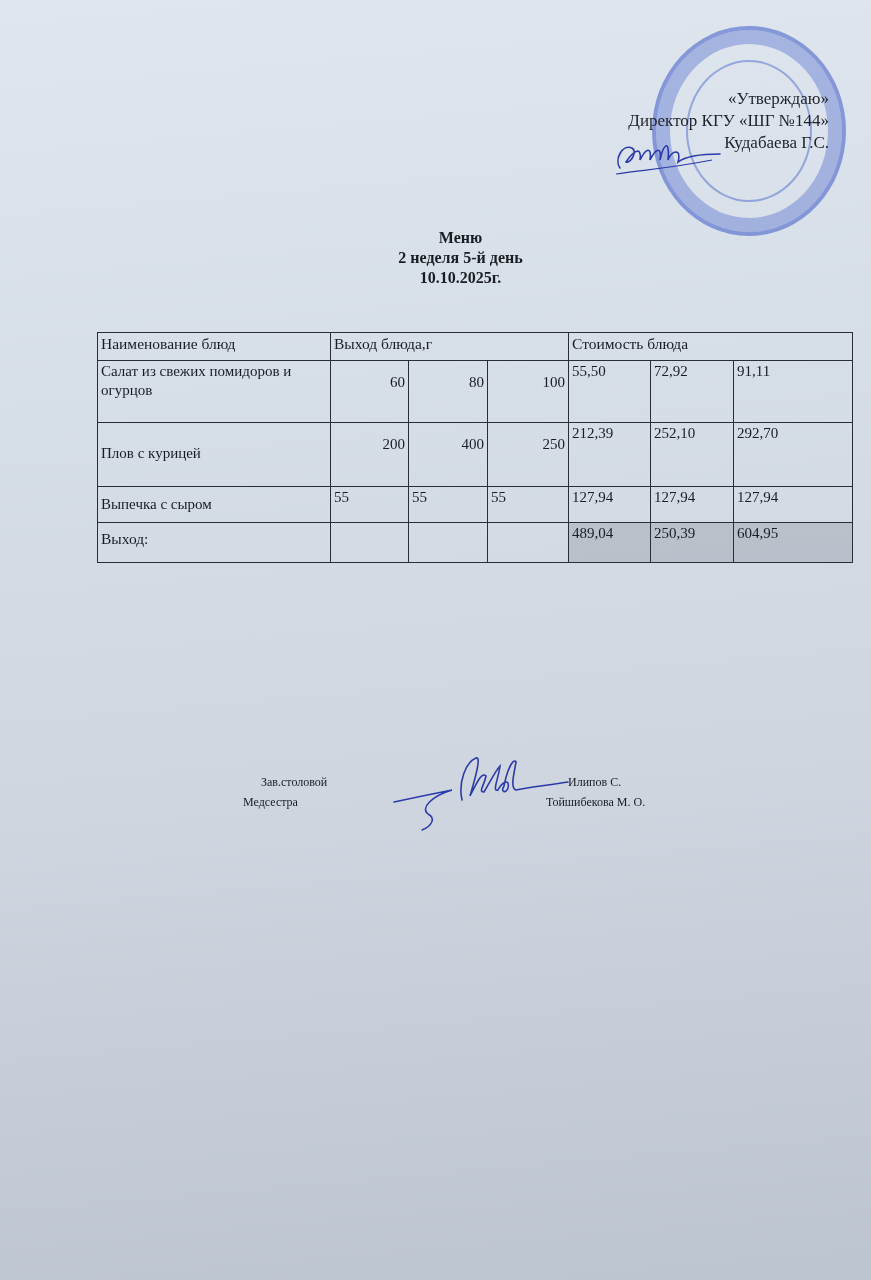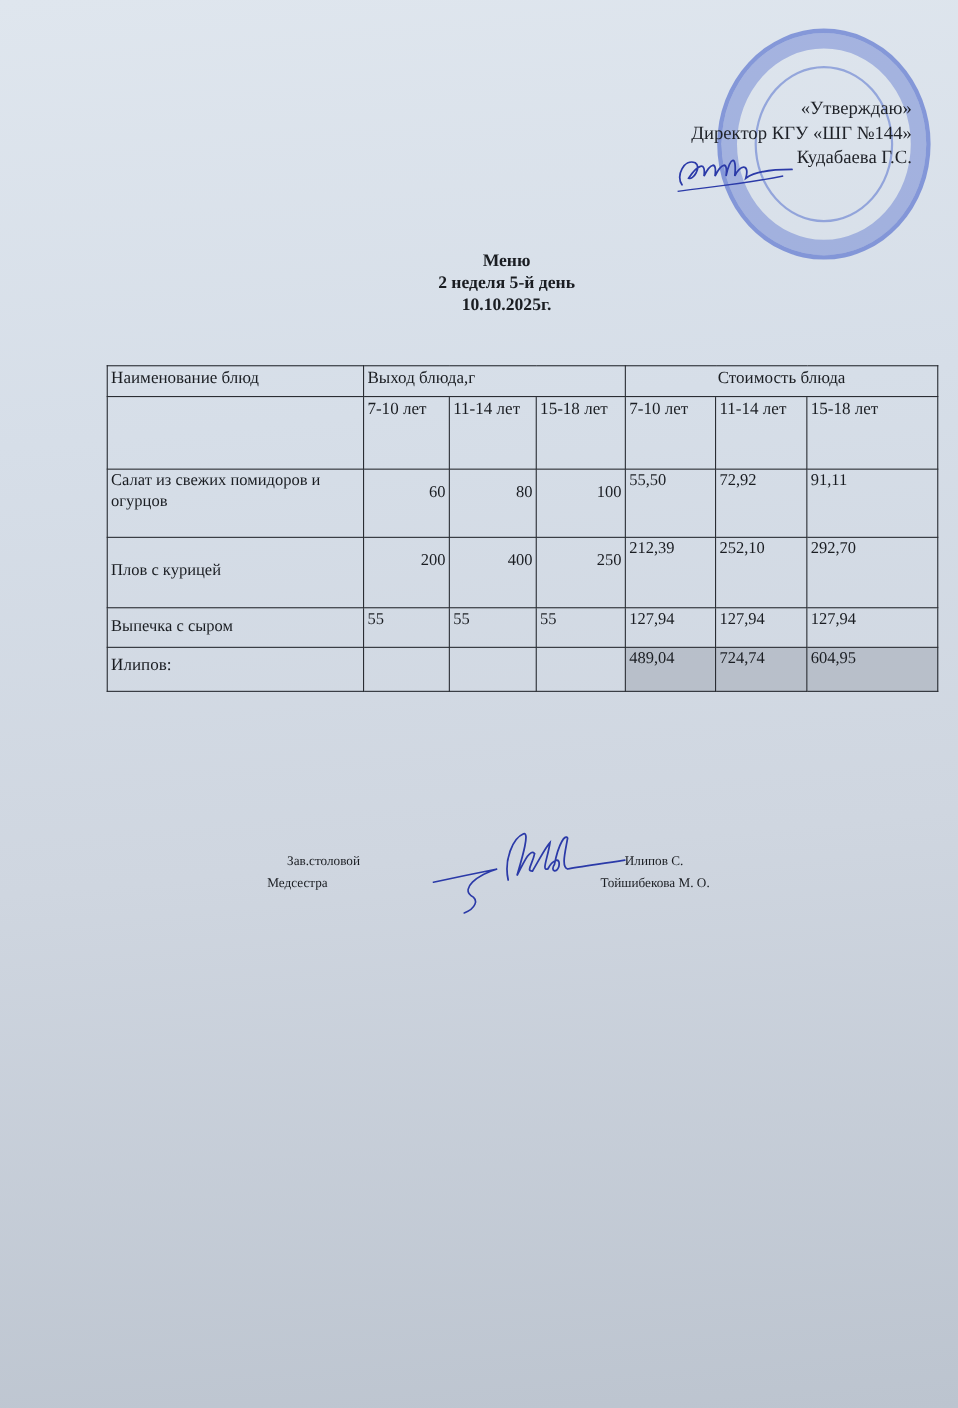--- a/index.html
+++ b/index.html
@@ -37,21 +37,21 @@
       border-collapse: collapse;
       font-size: 15px;
     }
     table.menu td {
       border: 1.5px solid #2a2d33;
       vertical-align: top;
       padding: 1px 3px;
       line-height: 19px;
     }
     .hdr { font-weight: normal; font-size: 15.5px; }
-    .center { text-align: center; }
+    .center { }
     .total-shade { background: rgba(120,125,135,0.28); margin-left: 44px; }
     .mid { padding-top: 12px !important; text-align: right; }
     .footer {
       position: absolute; top: 772px; font-size: 12px; line-height: 20px;
     }
     .sig-footer { position: absolute; left: 392px; top: 752px; }
   </style>
 </head>
 <body>
 
@@ -87,29 +87,20 @@
       <col style="width:82px">
         <col style="width:83px">
         <col style="width:119px">
     </colgroup>
     <tbody>
         <tr style="height:28px">
       <td class="hdr">Наименование блюд</td>
       <td class="hdr" colspan="3">Выход блюда,г</td>
       <td class="hdr center" colspan="3">Стоимость блюда</td>
     </tr>
-    <tr style="height:66px">
-      <td></td>
-      <td class="hdr">7-10 лет</td>
-      <td class="hdr">11-14 лет</td>
-      <td class="hdr">15-18 лет</td>
-      <td class="hdr">7-10 лет</td>
-      <td class="hdr">11-14 лет</td>
-      <td class="hdr">15-18 лет</td>
-    </tr>
 
     <tr style="height:62px">
       <td style="padding-top:1px">Салат из свежих помидоров и огурцов</td>
       <td class="mid">60</td>
       <td class="mid">80</td>
       <td class="mid">100</td>
       <td>55,50</td>
       <td>72,92</td>
       <td>91,11</td>
     </tr>
@@ -125,26 +116,26 @@
     <tr style="height:36px">
       <td style="padding-top:8px">Выпечка с сыром</td>
       <td>55</td>
       <td>55</td>
       <td>55</td>
       <td>127,94</td>
       <td>127,94</td>
       <td>127,94</td>
     </tr>
     <tr style="height:40px">
-      <td class="hdr" style="padding-top:6px">Илипов:</td>
+      <td class="hdr" style="padding-top:6px">Выход:</td>
       <td></td>
       <td></td>
       <td></td>
       <td class="total-shade">489,04</td>
-      <td class="total-shade">724,74</td>
+      <td class="total-shade">250,39</td>
       <td class="total-shade">604,95</td>
     </tr>
   </tbody>
     </table>
 
   <div class="footer" style="left:261px">Зав.столовой</div>
   <div class="footer" style="left:243px; top:792px">Медсестра</div>
   <div class="footer" style="left:568px">Илипов С.</div>
   <div class="footer" style="left:546px; top:792px">Тойшибекова М. О.</div>
 

